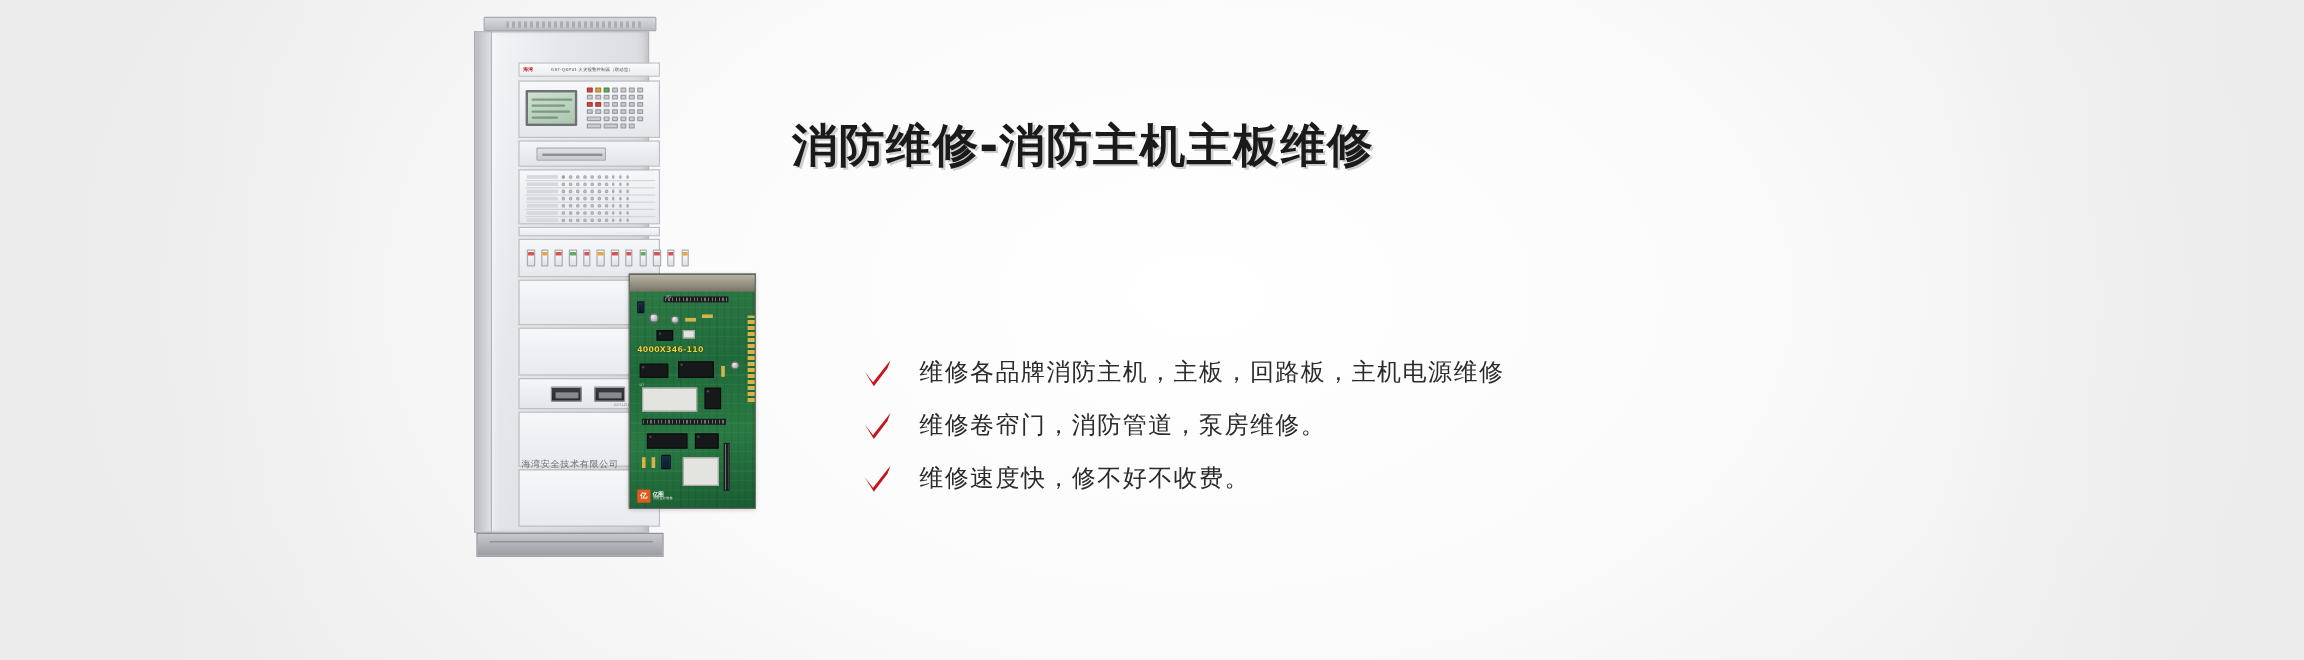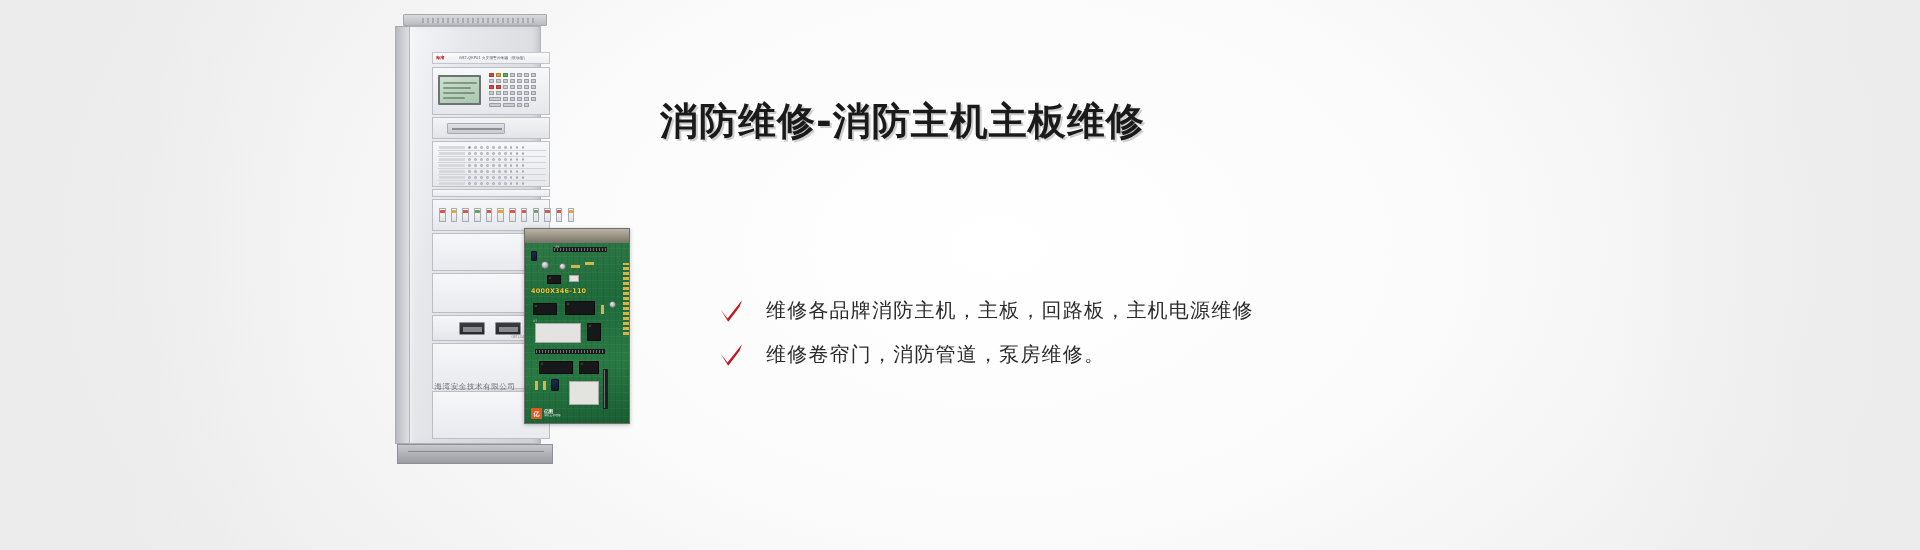--- a/index.html
+++ b/index.html
@@ -584,16 +584,24 @@
 
     <div class="bullet">
       <span class="check">
         <svg viewBox="0 0 26 26" width="26" height="26" aria-hidden="true">
           <path d="M2.5 11.5 L9.5 20.5 L24 2.2 L21.6 8.8 L10.2 23.8 Z" fill="#c4161c"></path>
         </svg>
       </span>
       <span class="label">维修卷帘门，消防管道，泵房维修。</span>
     </div>
 
+    <div class="bullet">
+      <span class="check">
+        <svg viewBox="0 0 26 26" width="26" height="26" aria-hidden="true">
+          <path d="M2.5 11.5 L9.5 20.5 L24 2.2 L21.6 8.8 L10.2 23.8 Z" fill="#c4161c"></path>
+        </svg>
+      </span>
+      <span class="label">维修速度快，修不好不收费。</span>
+    </div>
 
   </div>
 
 </div>
 
 </body></html>

